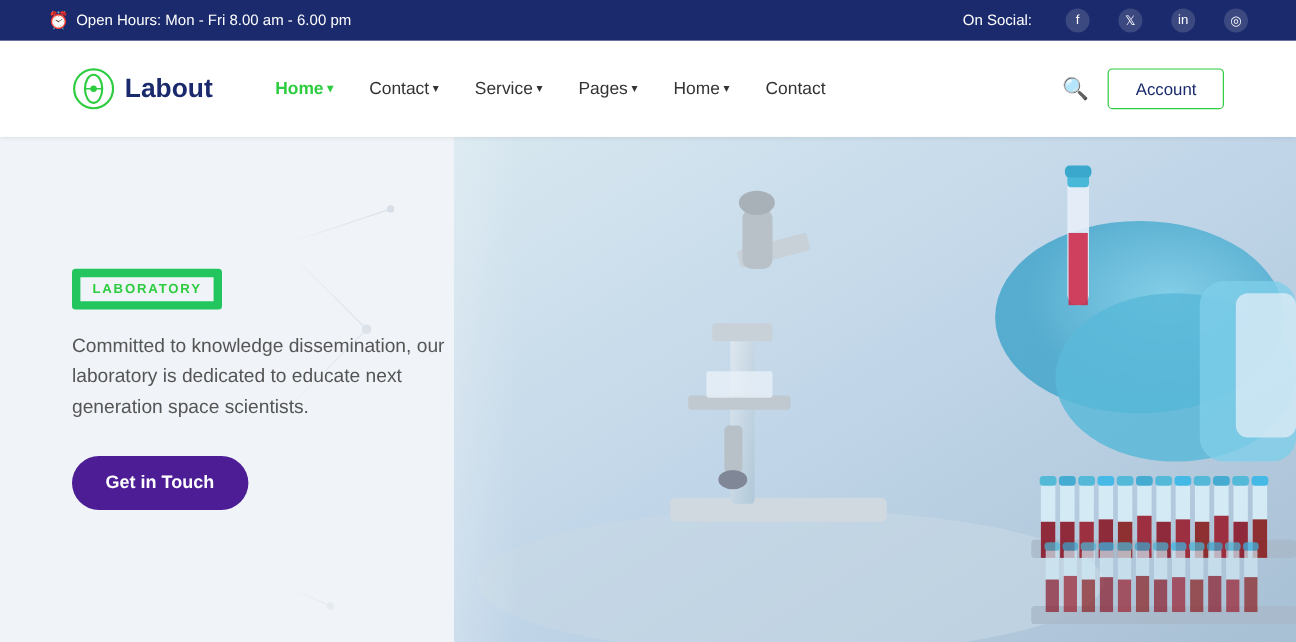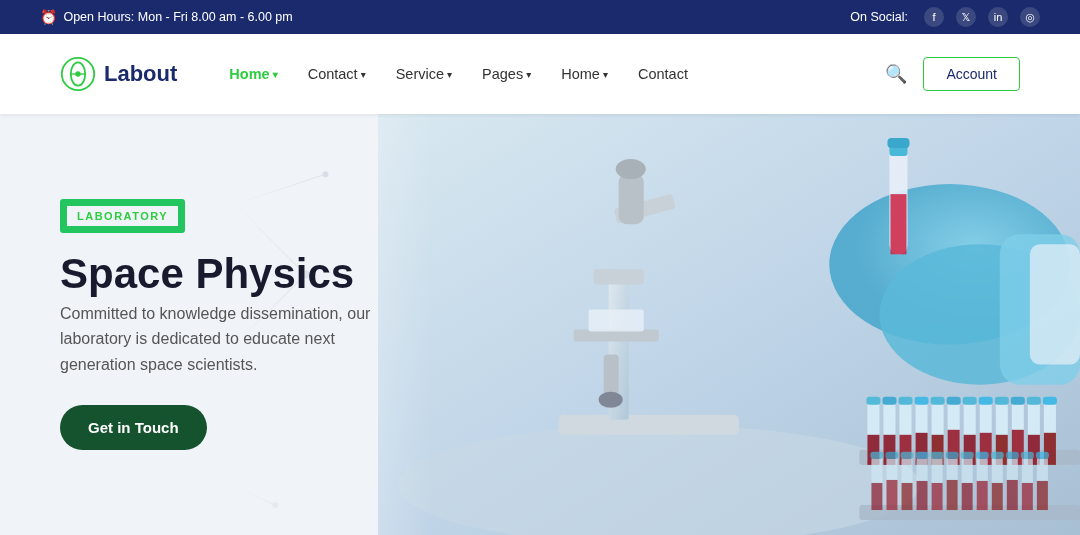--- a/index.html
+++ b/index.html
@@ -11,21 +11,21 @@
       color: #fff;
       font-size: 12.5px;
       padding: 0 40px;
       height: 34px;
       display: flex;
       align-items: center;
       justify-content: space-between;
     }
     .topbar-left { display: flex; align-items: center; gap: 6px; }
     .topbar-left .clock-icon { color: #4CAF50; font-size: 14px; }
-    .topbar-right { display: flex; align-items: center; gap: 12px; }
+    .topbar-right { display: flex; align-items: center; gap: 24px; }
     .topbar-right .social-label { margin-right: 4px; }
     .social-icon {
       display: inline-flex; align-items: center; justify-content: center;
       width: 20px; height: 20px; border-radius: 50%;
       background: rgba(255,255,255,0.15); cursor: pointer; font-size: 11px;
     }
 
     
     .navbar {
       background: #fff;
@@ -98,21 +98,21 @@
     }
     .hero-title-sub {
       font-size: 36px; font-weight: 700; color: #1a1a2e;
       line-height: 1.2; margin-bottom: 18px;
     }
     .hero-desc {
       font-size: 16px; color: #555; line-height: 1.6;
       max-width: 340px; margin-bottom: 28px;
     }
     .hero-cta {
-      background: #14532d; color: #fff;
+      background: #4c1d95; color: #fff;
       border: none; padding: 14px 28px; border-radius: 30px;
       font-size: 15px; font-weight: 600; cursor: pointer;
       width: fit-content; transition: background 0.2s;
     }
 
     
     .lab-visual {
       position: absolute; right: 0; top: 0;
       width: 65%; height: 100%; z-index: 3;
       overflow: hidden;
@@ -366,18 +366,17 @@
       <circle cx="180" cy="350" r="3"></circle>
       <circle cx="30" cy="180" r="3"></circle>
       <circle cx="320" cy="60" r="3"></circle>
       <circle cx="270" cy="390" r="3"></circle>
       <circle cx="20" cy="400" r="3"></circle>
     </g>
   </svg>
 
   <div class="hero-content">
     <div class="hero-badge">LABORATORY</div>
-    <h1 class="hero-title-main">Space Physics</h1>
     <p class="hero-desc">Committed to knowledge dissemination, our laboratory is dedicated to educate next generation space scientists.</p>
     <button class="hero-cta">Get in Touch</button>
   </div>
 
 </section>
 
 </body></html>

